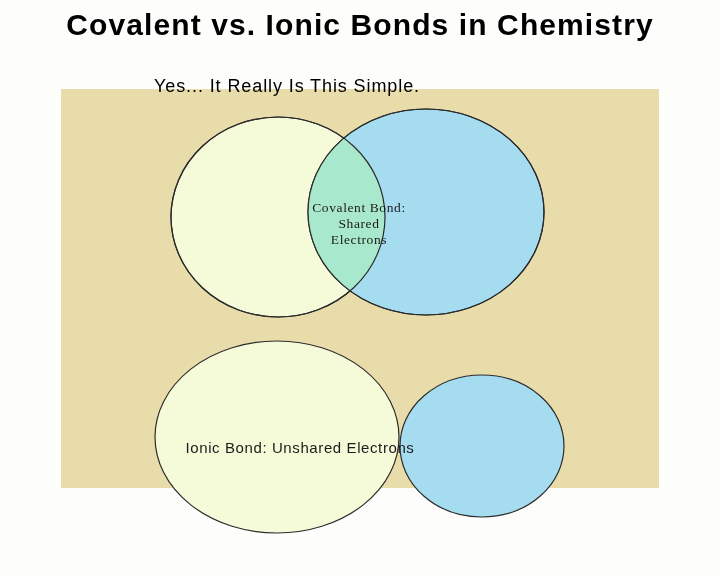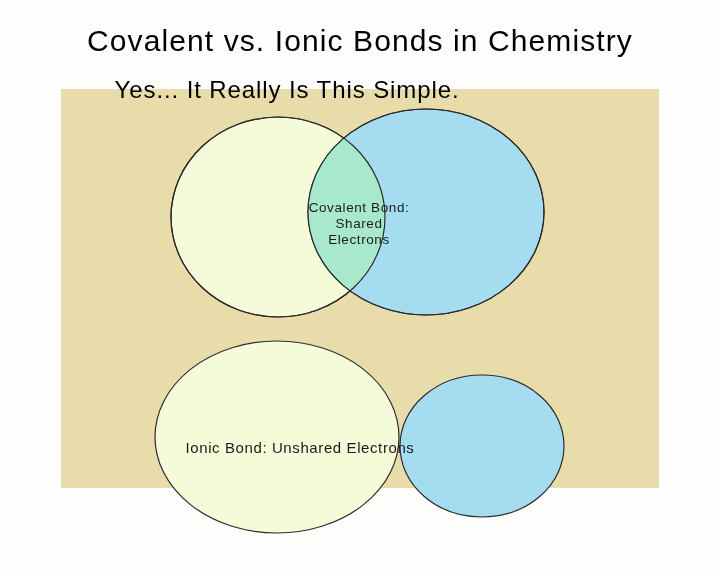--- a/index.html
+++ b/index.html
@@ -13,37 +13,37 @@
     height: 576px;
     background: #fdfdfb;
     overflow: hidden;
     font-family: "Liberation Sans", sans-serif;
   }
 
   
   #title {
     position: absolute;
     left: 0;
-    top: 24px;
+    top: 8px;
     width: 720px;
     text-align: center;
     font-size: 30px;
-    font-weight: normal;
+    font-weight: bold;
     color: #000000;
     letter-spacing: 1.1px;
     white-space: nowrap;
     z-index: 40;
   }
   #subtitle {
     position: absolute;
     left: 0;
     top: 76px;
     width: 574px;
     text-align: center;
-    font-size: 24px;
+    font-size: 18px;
     font-weight: normal;
     color: #000000;
     letter-spacing: 0.9px;
     white-space: nowrap;
     z-index: 40;
   }
 
   
   #panel {
     position: absolute;
@@ -73,20 +73,21 @@
     line-height: 16px;
     letter-spacing: 0.6px;
     text-align: center;
     white-space: pre-line;
     pointer-events: none;
   }
   #label-covalent {
     left: 288px;
     top: 200px;
     width: 142px;
+    font-family: Liberation Serif, serif;
   }
   #label-ionic {
     left: 120px;
     top: 440px;
     width: 360px;
     font-size: 15px;
     line-height: 16px;
   }
 </style>
 </head>

